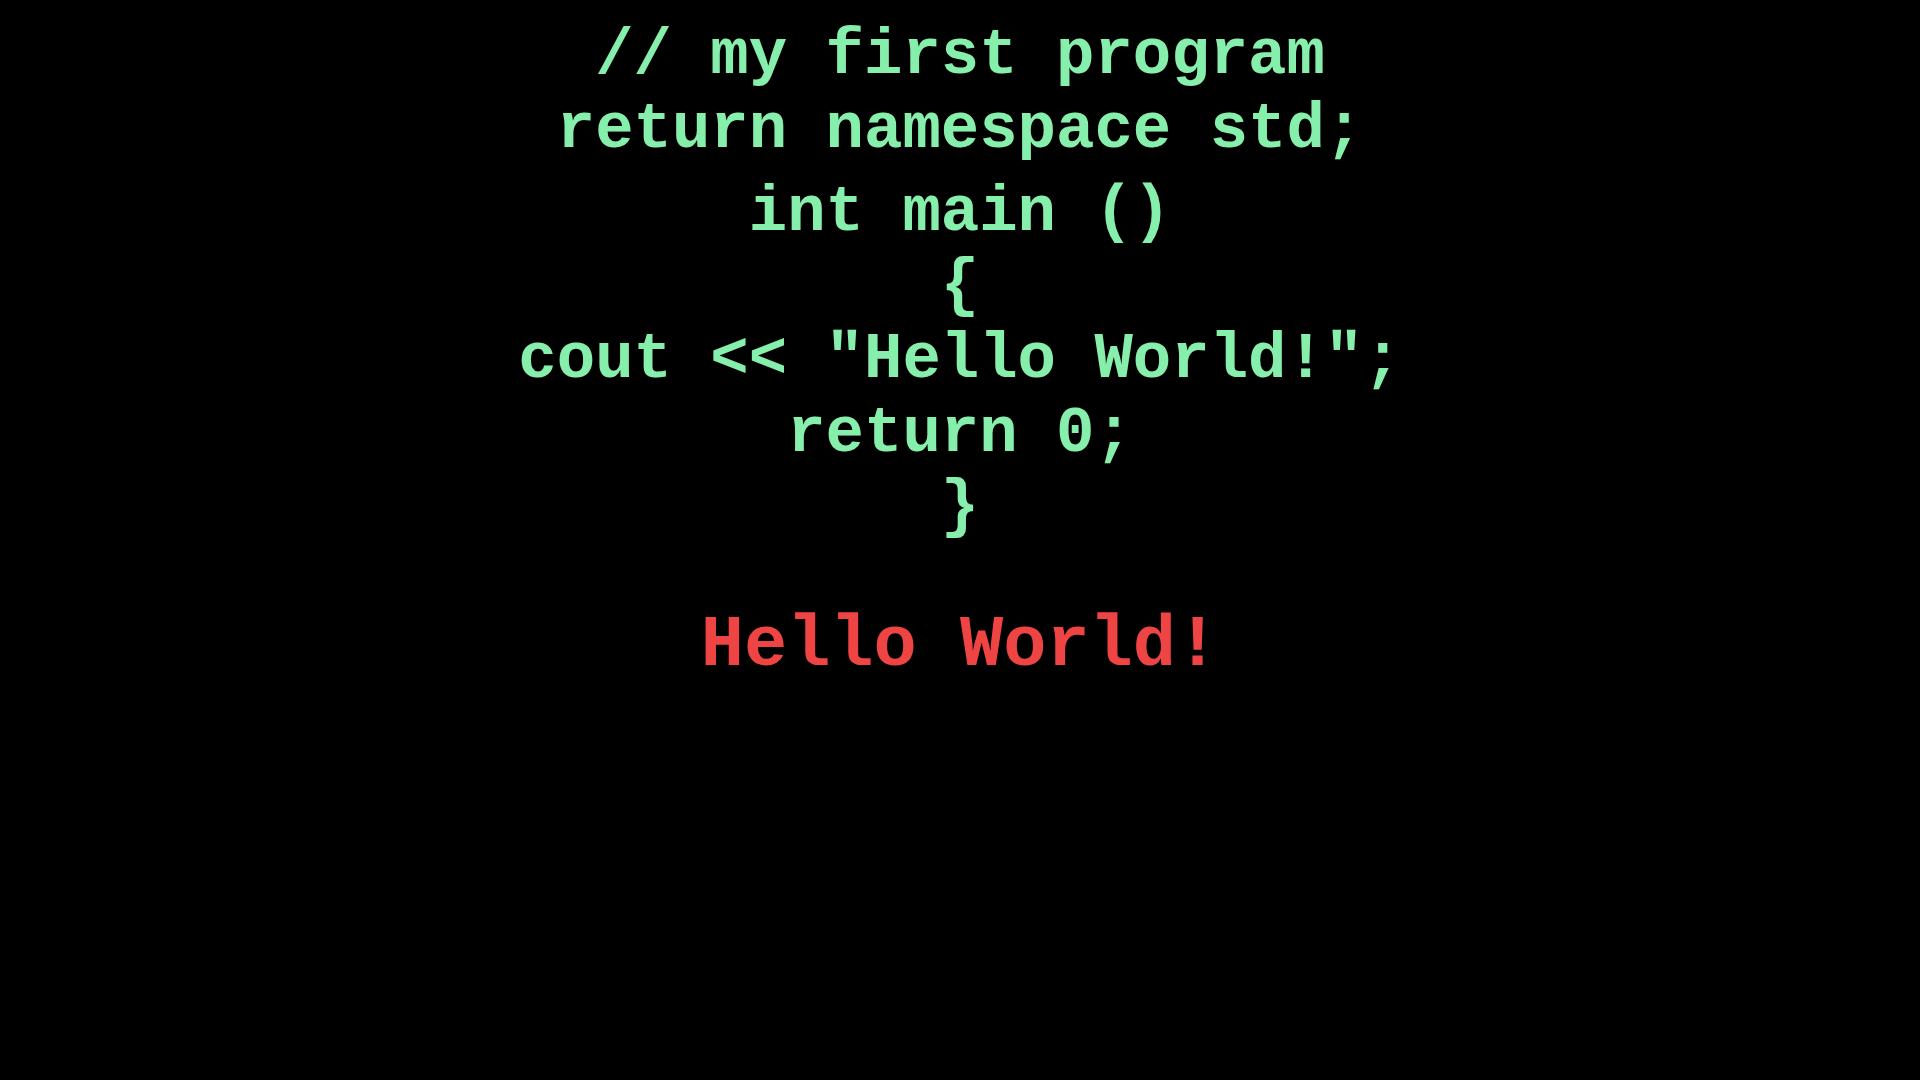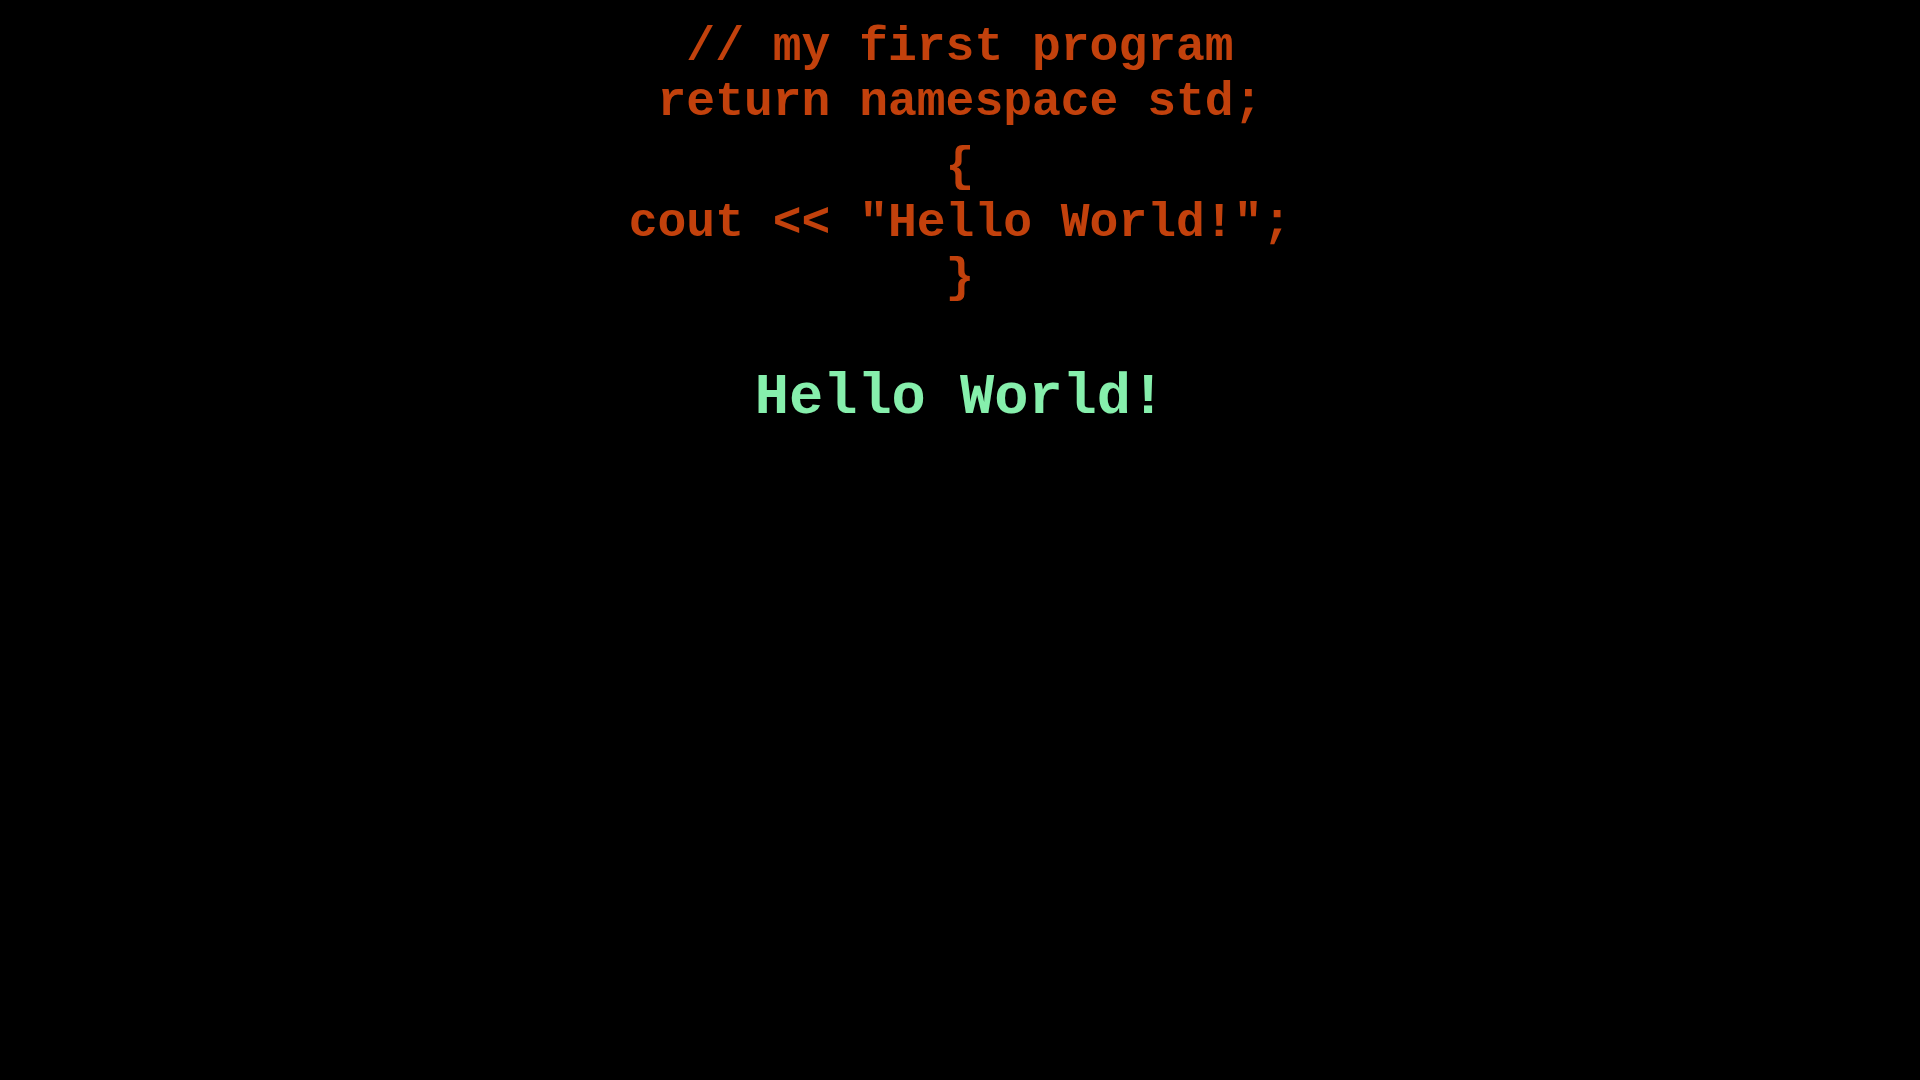--- a/index.html
+++ b/index.html
@@ -21,47 +21,49 @@
     .code-container {
       display: flex;
       flex-direction: column;
       align-items: center;
       padding-top: 20px;
       width: 100%;
     }
 
     .code-line {
       font-family: 'Courier New', Courier, monospace;
-      font-size: 48px;
+      font-size: 64px;
       font-weight: bold;
-      color: #c2410c;
+      color: #86efac;
       line-height: 1.15;
       white-space: pre;
       text-align: center;
     }
 
     .output-line {
       font-family: 'Courier New', Courier, monospace;
-      font-size: 57px;
+      font-size: 72px;
       font-weight: bold;
-      color: #86efac;
+      color: #ef4444;
       line-height: 1.15;
       white-space: pre;
       text-align: center;
       margin-top: 60px;
     }
 
     .spacer {
       height: 10px;
     }
   </style>
 </head>
 <body>
 
 <div class="code-container">
   <div class="code-line">// my first program</div>
   <div class="code-line">return namespace std;</div>
   <div class="spacer"></div>
+  <div class="code-line">int main ()</div>
   <div class="code-line">{</div>
   <div class="code-line">cout &lt;&lt; "Hello World!";</div>
+  <div class="code-line">return 0;</div>
   <div class="code-line">}</div>
   <div class="output-line">Hello World!</div>
 </div>
 
 </body></html>

